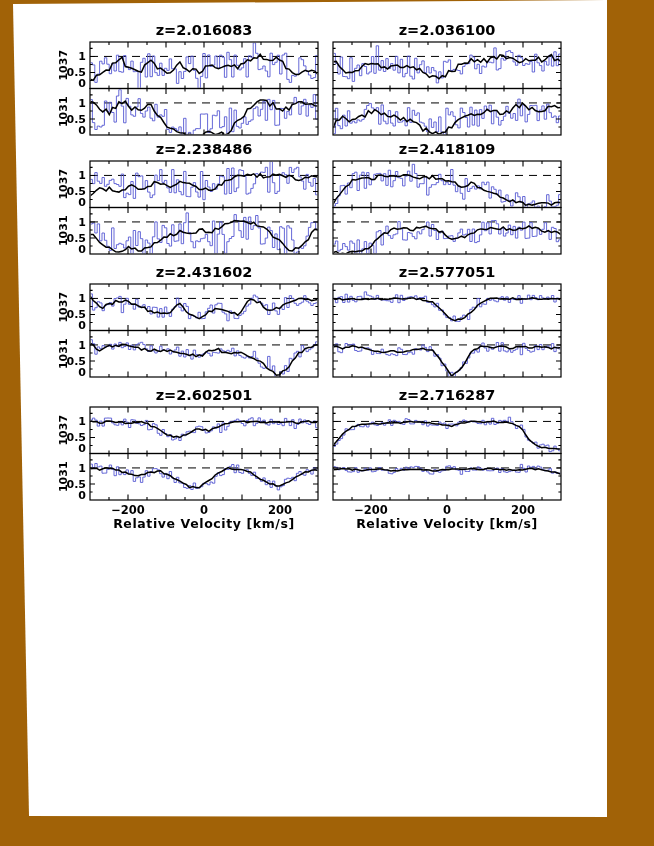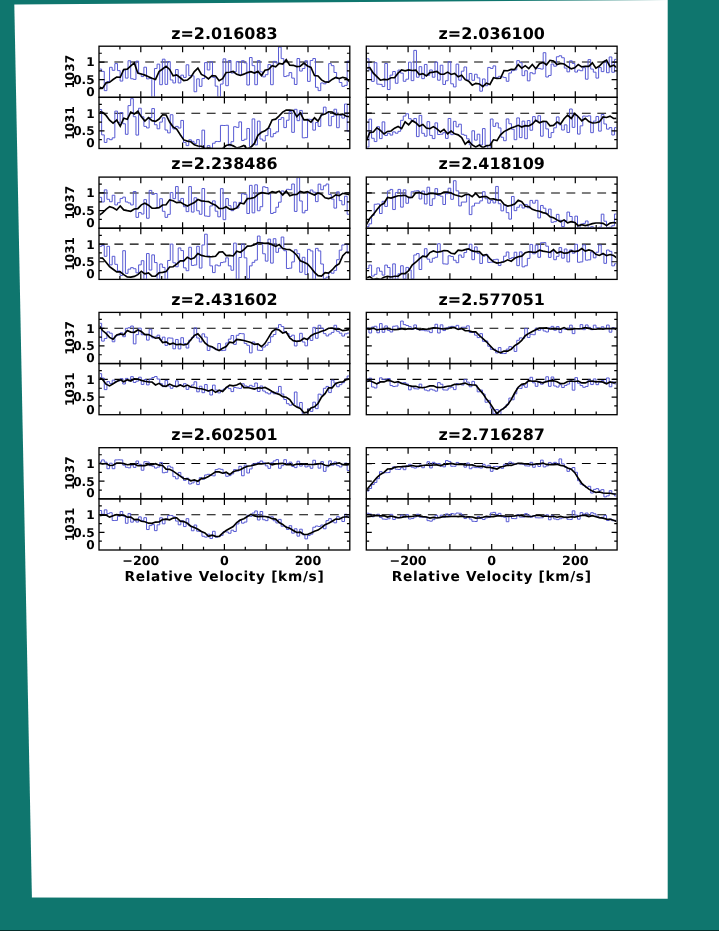--- a/index.html
+++ b/index.html
@@ -1,16 +1,16 @@
 <!DOCTYPE html>
 <html><head>
 <meta charset="utf-8">
 <style>
   html,body{margin:0;padding:0;background:#000;}
-  #stage{position:relative;width:654px;height:846px;background:#0f766e;overflow:hidden;}
+  #stage{position:relative;width:654px;height:846px;background:#a16207;overflow:hidden;}
   svg text{font-family:"DejaVu Sans","Liberation Sans",sans-serif;font-weight:bold;fill:#000;}
   .t-title{font-size:14.5px;}
   .t-ytick{font-size:11px;}
   .t-xtick{font-size:11.5px;}
   .t-trans{font-size:11px;}
   .t-xlabel{font-size:12.5px;letter-spacing:0.6px;}
 </style>
 </head>
 <body>
 

